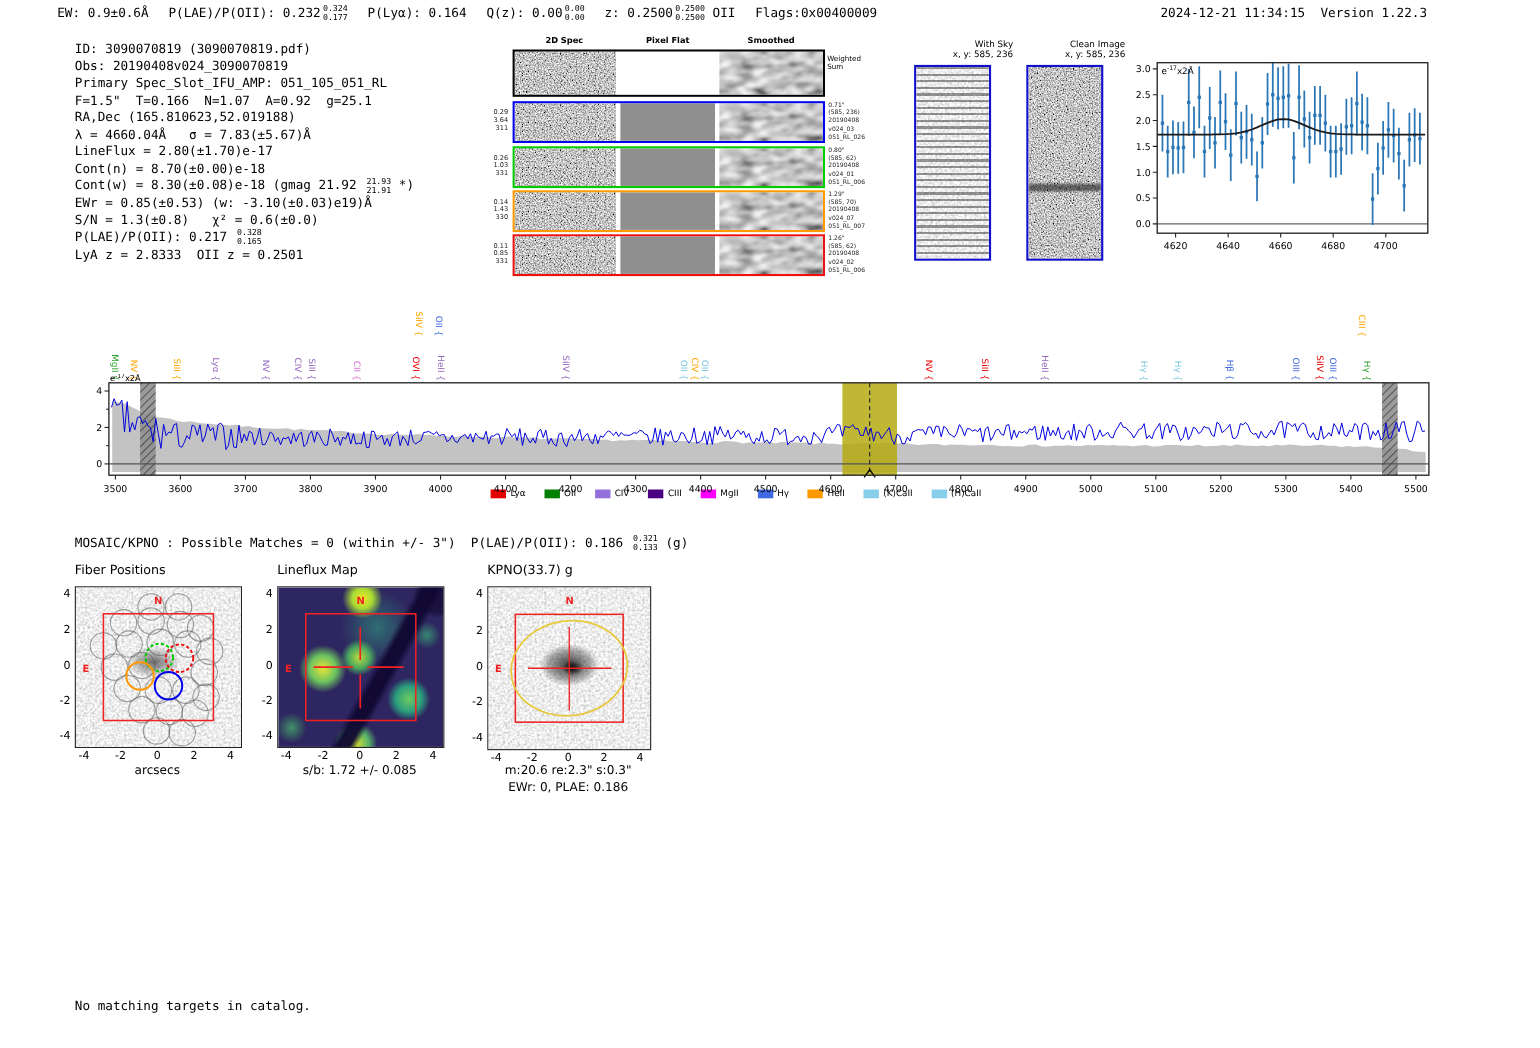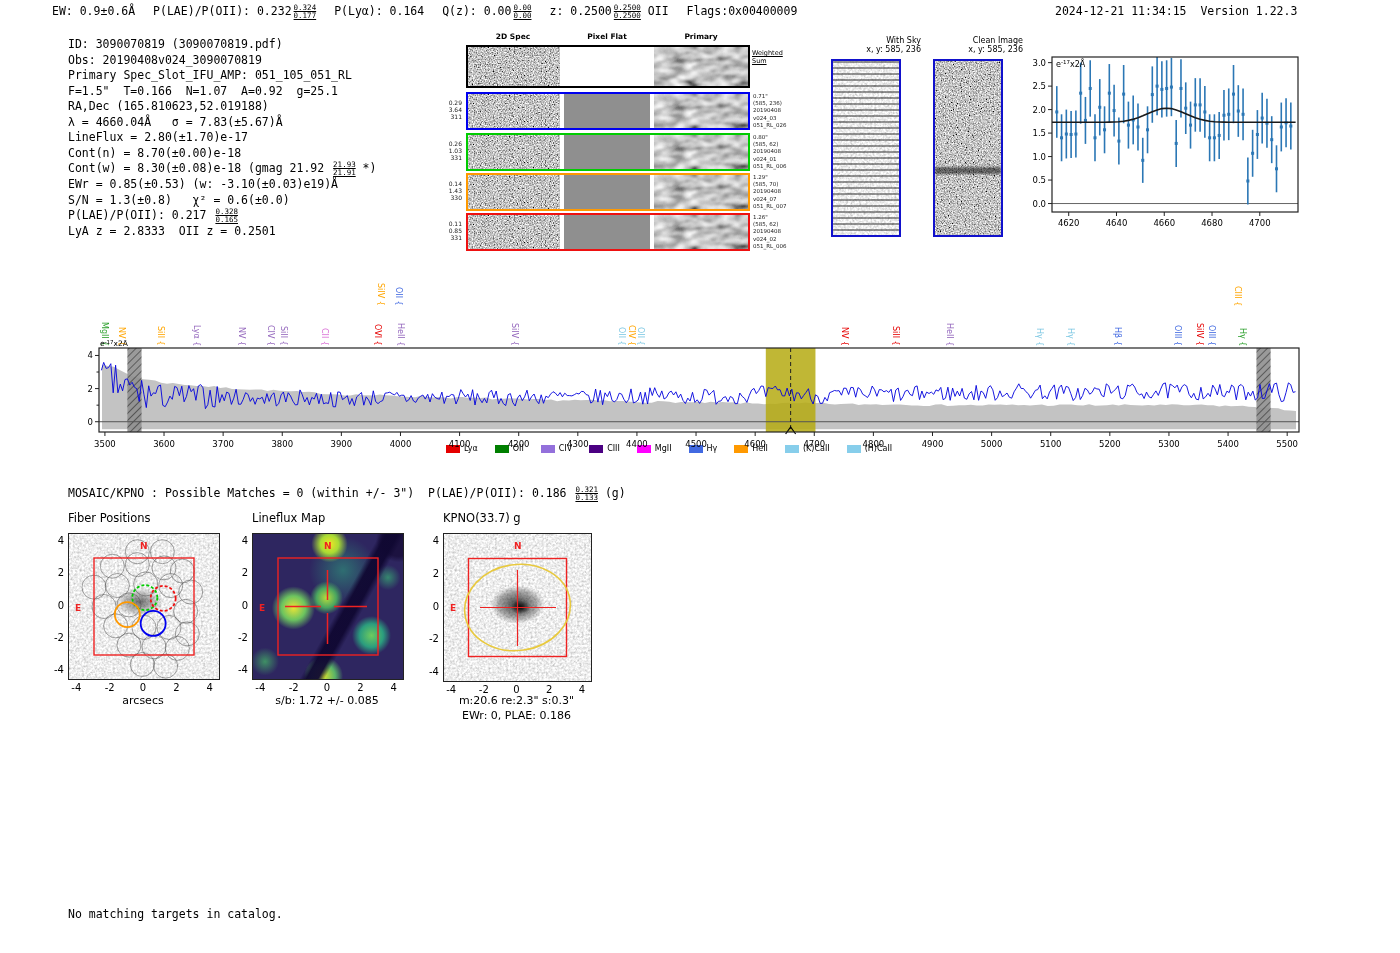--- a/index.html
+++ b/index.html
@@ -2,21 +2,21 @@
 <html><head>
 <meta charset="utf-8">
 <style>
   html,body{margin:0;padding:0;background:#fff;}
   .page{position:relative;width:1400px;height:953px;background:#fff;overflow:hidden;
         font-family:"DejaVu Sans",sans-serif;color:#000;}
   .abs{position:absolute;}
   .mono{font-family:"DejaVu Sans Mono","Liberation Mono",monospace;}
   .hdr{left:52px;top:4px;font-size:11.5px;white-space:nowrap;display:flex;gap:18px;}
   .metric{white-space:pre;}
-  .frac{display:inline-block;vertical-align:-3px;font-size:7.5px;line-height:8px;margin-left:2px;text-align:left;text-decoration:underline;}
+  .frac{display:inline-block;vertical-align:-3px;font-size:7.5px;line-height:8px;margin-left:2px;text-align:left;}
   .stamp{left:1055px;top:4px;font-size:11.5px;white-space:pre;}
   .info{left:68px;top:37px;font-size:11.5px;line-height:15.5px;}
   .info div{white-space:pre;}
   .cut-hdr{top:32px;font-size:7.5px;text-align:center;width:90px;font-weight:bold;}
   .cutrow{display:flex;box-sizing:border-box;background:#fff;}
   .gap4{width:4px;height:100%;background:#fff;}
   .flatcell{height:100%;background:#8f8f8f;}
   .smalllab{font-size:6px;line-height:7px;text-align:right;color:#222;}
   .rlab{font-size:5.5px;line-height:7.2px;color:#222;white-space:pre;}
   .skybox{border:2px solid #1111cc;overflow:hidden;}
@@ -113,38 +113,38 @@
       <div>Cont(n) = 8.70(±0.00)e-18</div>
       <div>Cont(w) = 8.30(±0.08)e-18 (gmag 21.92 <div class="frac mono"><div>21.93</div><div>21.91</div></div> *)</div>
       <div>EWr = 0.85(±0.53) (w: -3.10(±0.03)e19)Å</div>
       <div>S/N = 1.3(±0.8)   χ² = 0.6(±0.0)</div>
       <div>P(LAE)/P(OII): 0.217 <div class="frac mono"><div>0.328</div><div>0.165</div></div></div>
       <div>LyA z = 2.8333  OII z = 0.2501</div>
     </div>
 
   <div class="abs cut-hdr" style="left:468px;">2D Spec</div>
   <div class="abs cut-hdr" style="left:562px;">Pixel Flat</div>
-  <div class="abs cut-hdr" style="left:656px;">Primary</div>
+  <div class="abs cut-hdr" style="left:656px;">Smoothed</div>
 
   <div class="abs cutrow" style="left:466px;top:45px;width:284px;height:43px;border:2px solid #000;">
     <div class="cell" style="width:92px;height:100%">
       <svg class="fill" preserveAspectRatio="none">
           <rect width="100%" height="100%" filter="url(#fNoise)"></rect>
         </svg>
       </div>
     <div class="gap4"></div>
     <div class="cell" style="width:86px;height:100%;background:#fff"></div>
     <div class="gap4"></div>
     <div class="cell" style="width:94px;height:100%">
       <svg class="fill" preserveAspectRatio="none">
           <rect width="100%" height="100%" filter="url(#fSmooth)"></rect>
         </svg>
       </div>
   </div>
-  <div class="abs" style="left:752px;top:49px;font-size:6.5px;line-height:8px;text-decoration:underline;">
+  <div class="abs" style="left:752px;top:49px;font-size:6.5px;line-height:8px;">
     <div>Weighted</div>
     <div>Sum</div>
   </div>
 
   <div class="abs sky-title" style="left:811px;top:36px;">
     <div>With Sky</div>
     <div>x, y: 585, 236</div>
   </div>
   <div class="abs skybox" style="left:831px;top:59px;width:66px;height:174px;">
     <svg class="fill" preserveAspectRatio="none">

